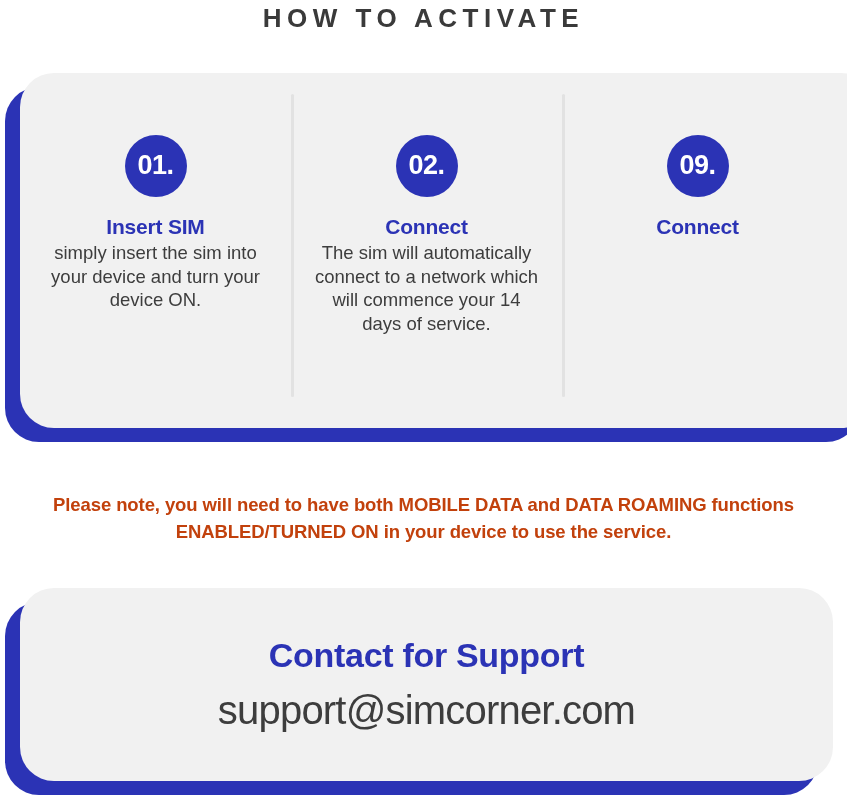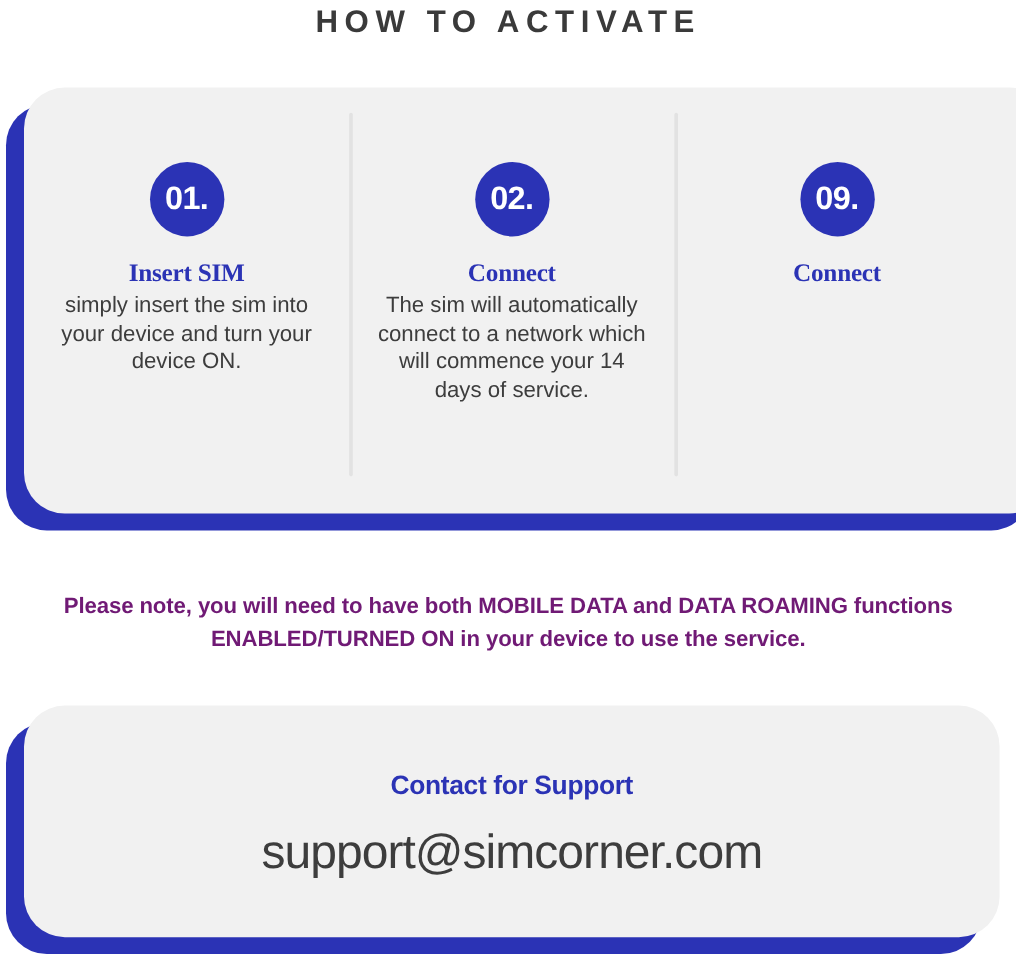--- a/index.html
+++ b/index.html
@@ -108,42 +108,41 @@
     box-sizing: border-box;
     padding-bottom: 2px;
   }
   .step-heading {
     margin-top: 18px;
     font-size: 21px;
     font-weight: bold;
     color: #2b33b5;
     letter-spacing: -0.2px;
     text-align: center;
-    font-family: Liberation Serif, serif;
   }
   .step-body {
     margin-top: 2px;
     font-size: 18.5px;
     line-height: 23.5px;
     color: #3d3d3d;
     text-align: center;
     max-width: 225px;
   }
 
   
   #note-block {
     position: absolute;
     left: 0;
     top: 491px;
     width: 847px;
     text-align: center;
     font-size: 18.5px;
     font-weight: bold;
     line-height: 27px;
-    color: #701a75;
+    color: #c2410c;
     letter-spacing: -0.1px;
     padding: 0 28px;
     box-sizing: border-box;
   }
 
   
   #contact-shell {
     left: 5px;
     top: 602px;
     width: 813px;
@@ -154,21 +153,21 @@
     left: 15px;
     top: -14px;
     width: 813px;
     height: 193px;
     display: flex;
     flex-direction: column;
     align-items: center;
     justify-content: center;
   }
   .contact-heading {
-    font-size: 22px;
+    font-size: 34px;
     font-weight: bold;
     color: #2b33b5;
     letter-spacing: -0.3px;
     line-height: 38px;
   }
   .contact-email {
     margin-top: 12px;
     font-size: 40px;
     color: #3d3d3d;
     letter-spacing: -0.8px;

